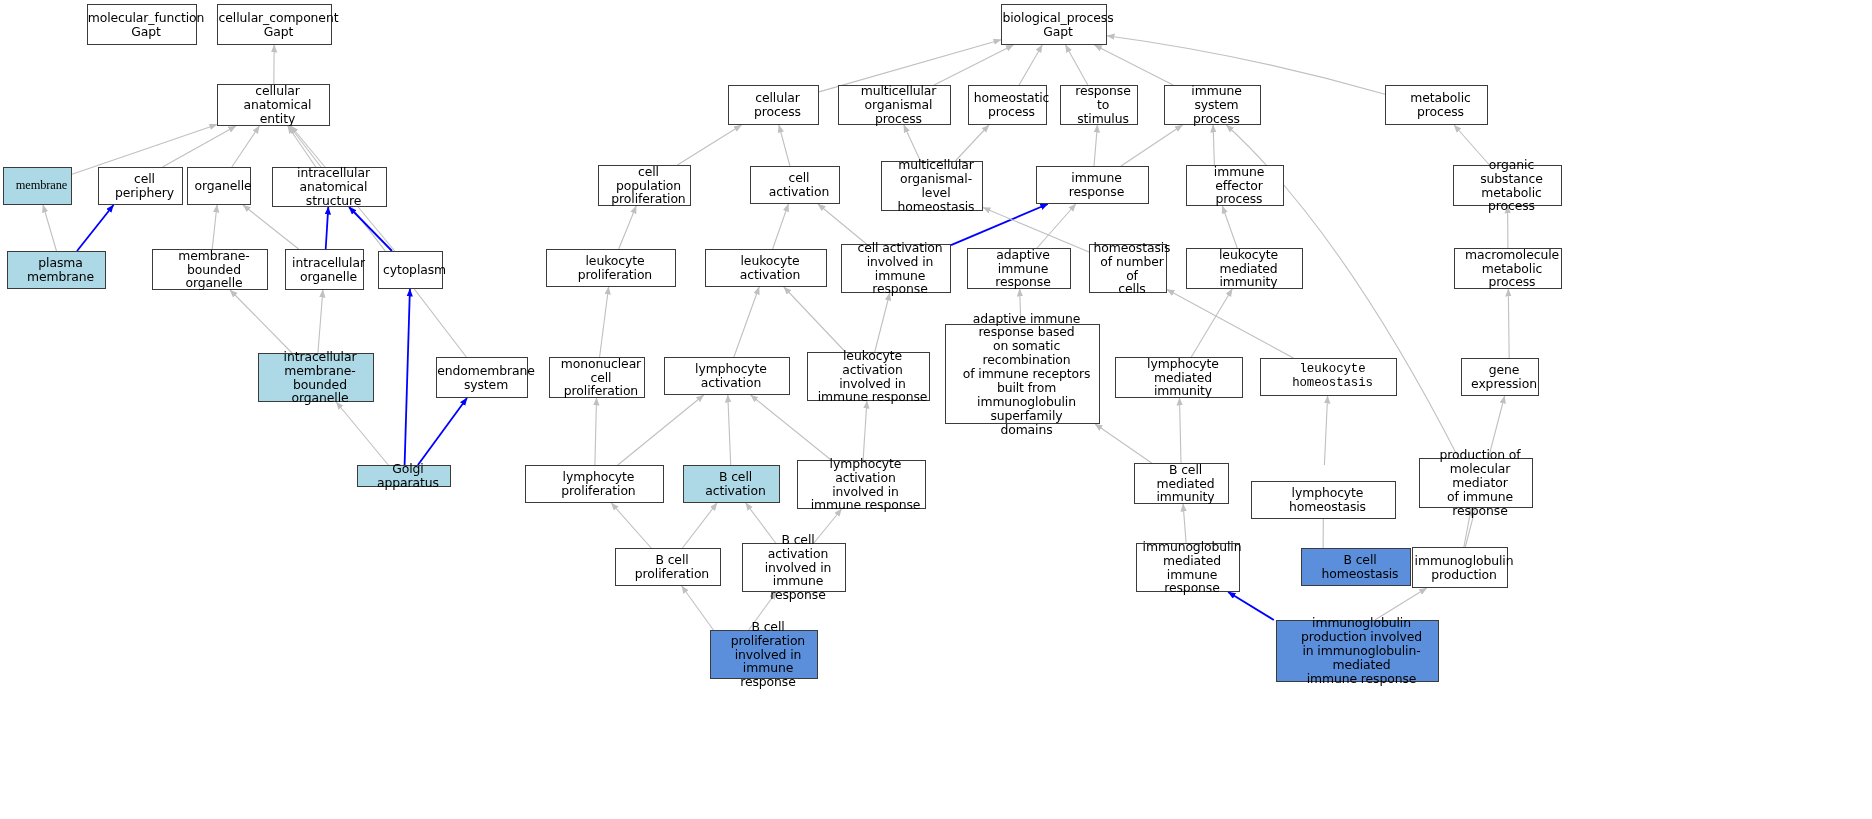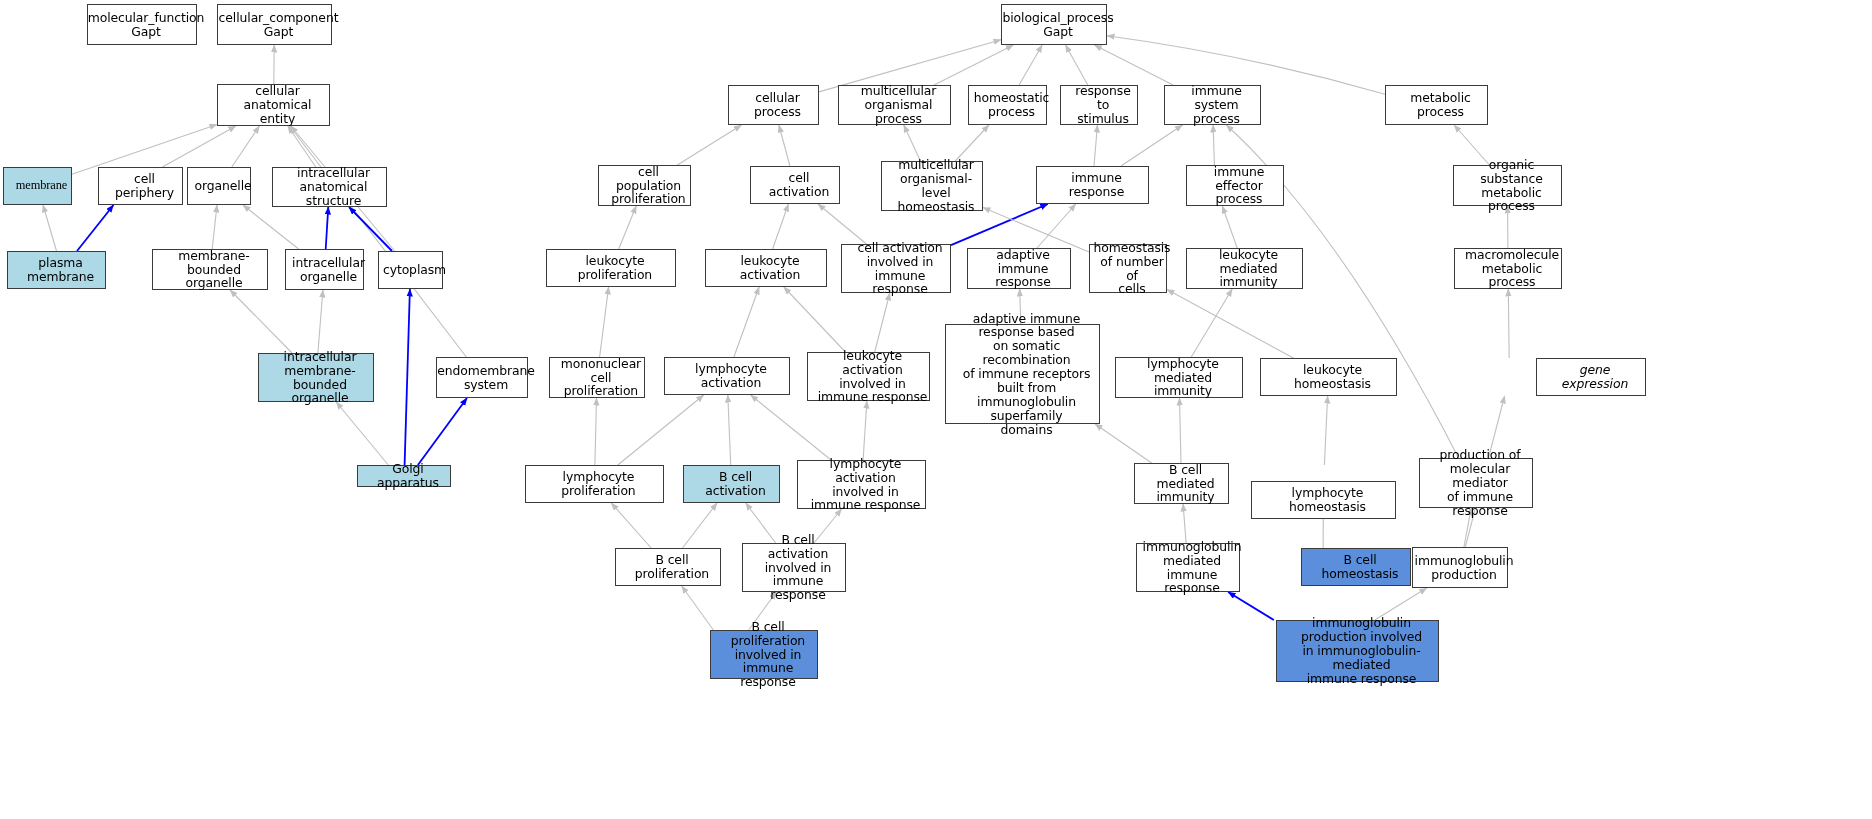--- a/index.html
+++ b/index.html
@@ -184,22 +184,22 @@
 immune response</div>
       <div class="node" style="left: 945px; top: 324px; width: 155px; height: 100px;">adaptive immune
 response based
 on somatic recombination
 of immune receptors
 built from immunoglobulin
 superfamily
 domains</div>
       <div class="node" style="left: 1115px; top: 357px; width: 128px; height: 41px;">lymphocyte mediated
 immunity</div>
-      <div class="node" style="left: 1260px; top: 358px; width: 137px; height: 38px;">leukocyte homeostasis</div>
-      <div class="node" style="left: 1536px; top: 358px; width: 110px; height: 38px; font-style: italic;">gene expression</div>
+      <div class="node" style="left: 1260px; top: 358px; width: 137px; height: 38px; font-family: Liberation Mono, monospace;">leukocyte homeostasis</div>
+      <div class="node" style="left: 1461px; top: 358px; width: 78px; height: 38px;">gene expression</div>
       <div class="node" style="left: 525px; top: 465px; width: 139px; height: 38px;">lymphocyte proliferation</div>
       <div class="node lightblue" style="left: 683px; top: 465px; width: 97px; height: 38px;">B cell activation</div>
       <div class="node" style="left: 797px; top: 460px; width: 129px; height: 49px;">lymphocyte activation
 involved in
 immune response</div>
       <div class="node" style="left: 1134px; top: 463px; width: 95px; height: 41px;">B cell mediated
 immunity</div>
       <div class="node" style="left: 1251px; top: 465px; width: 145px; height: 38px; margin-top: 16px;">lymphocyte homeostasis</div>
       <div class="node" style="left: 1419px; top: 458px; width: 114px; height: 50px;">production of
 molecular mediator

